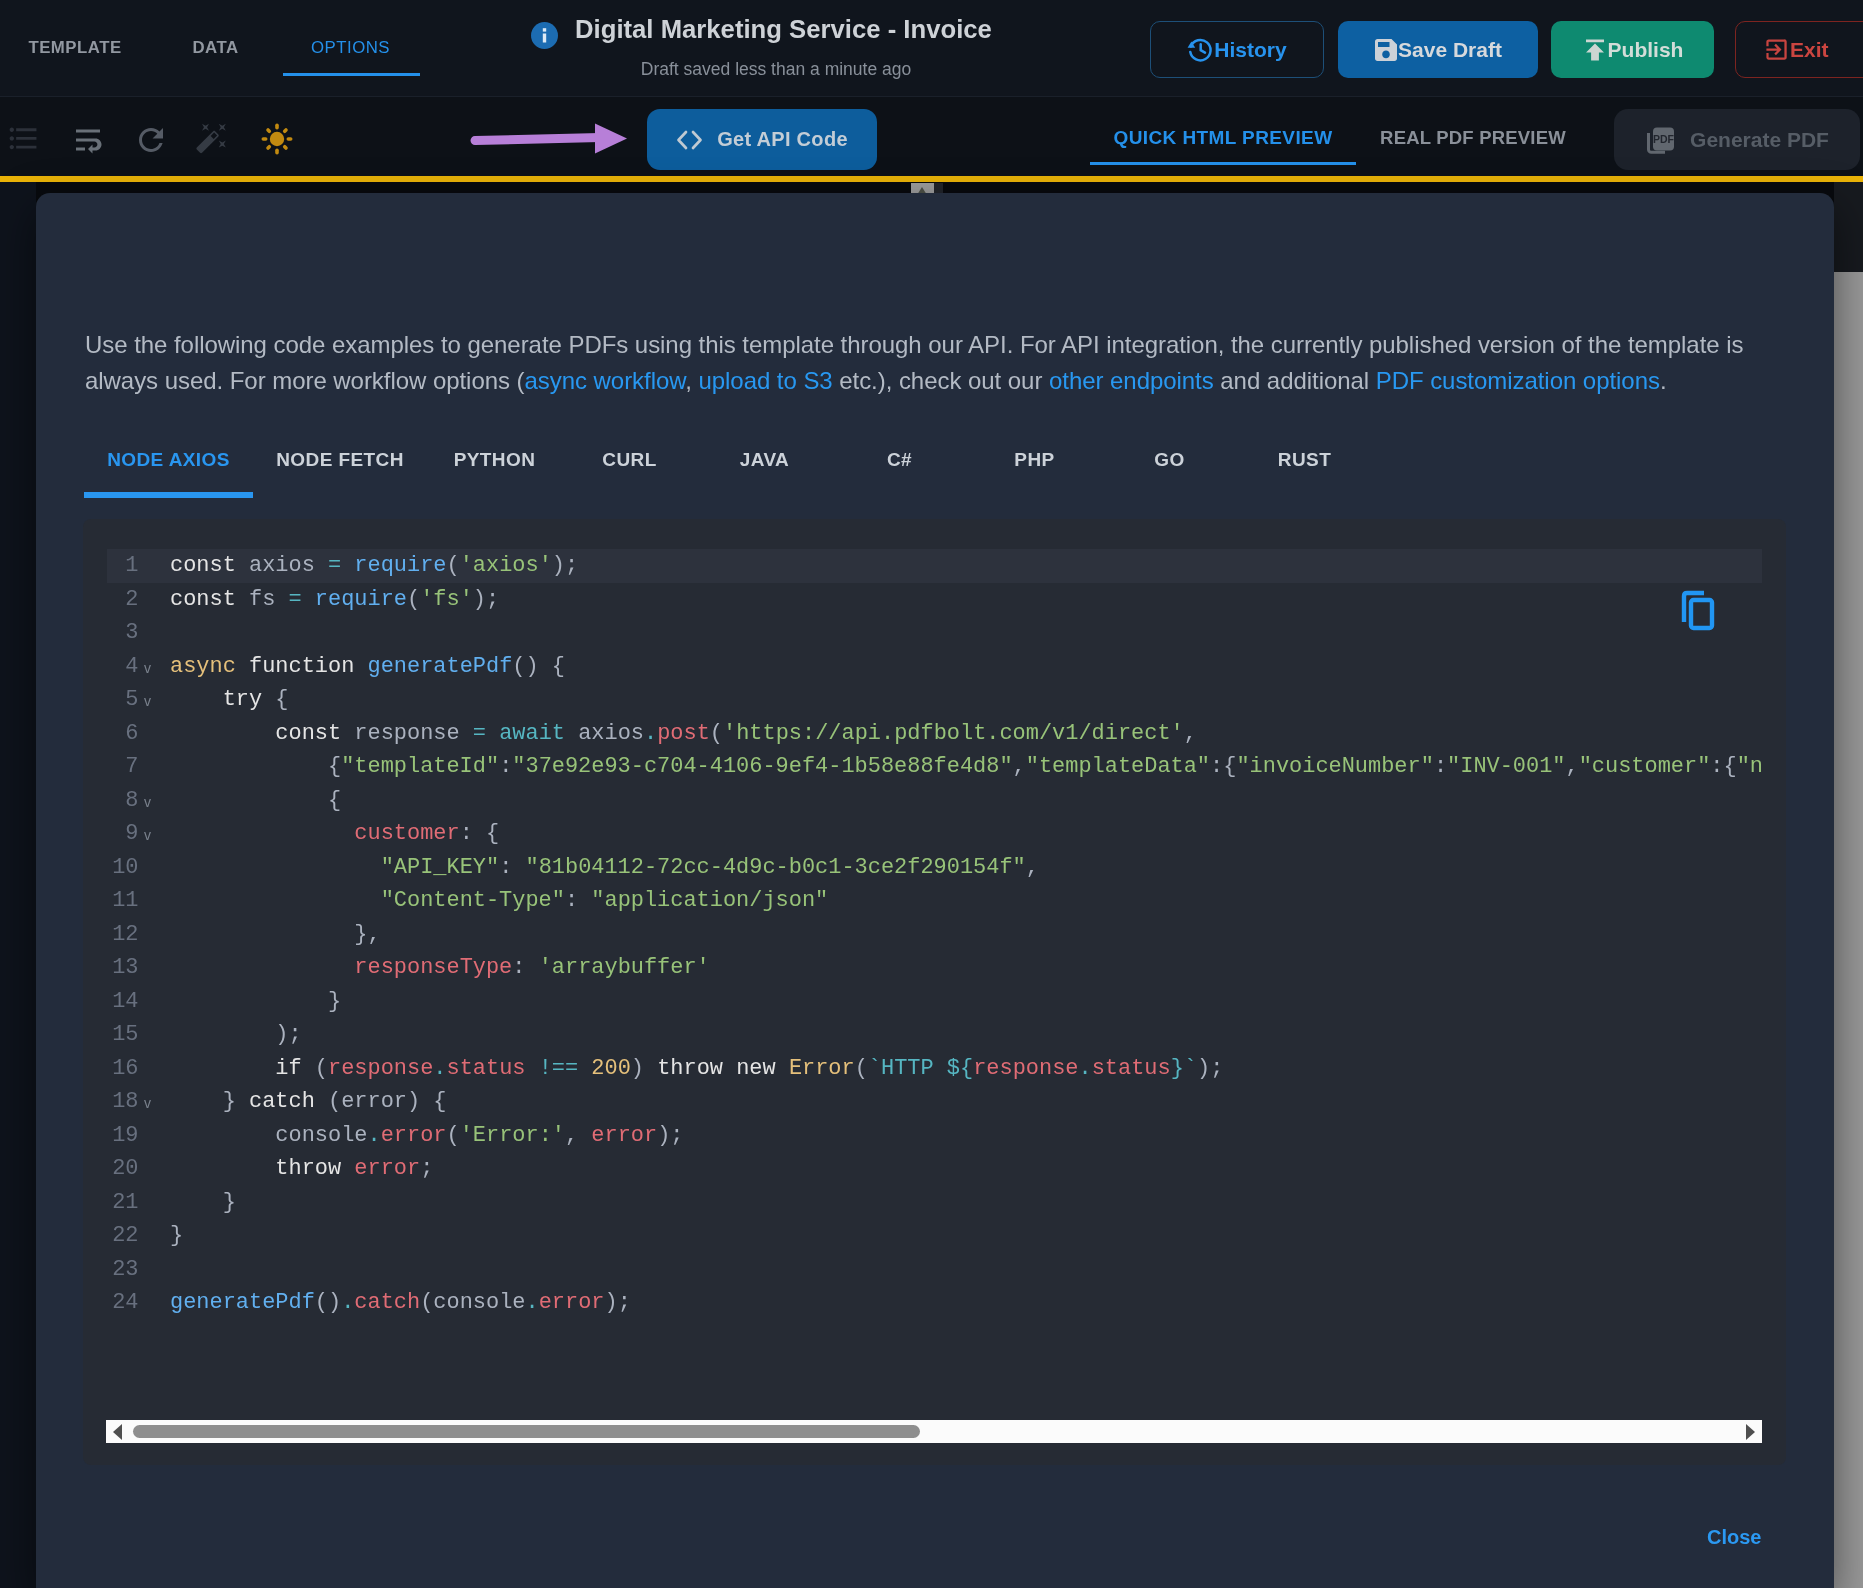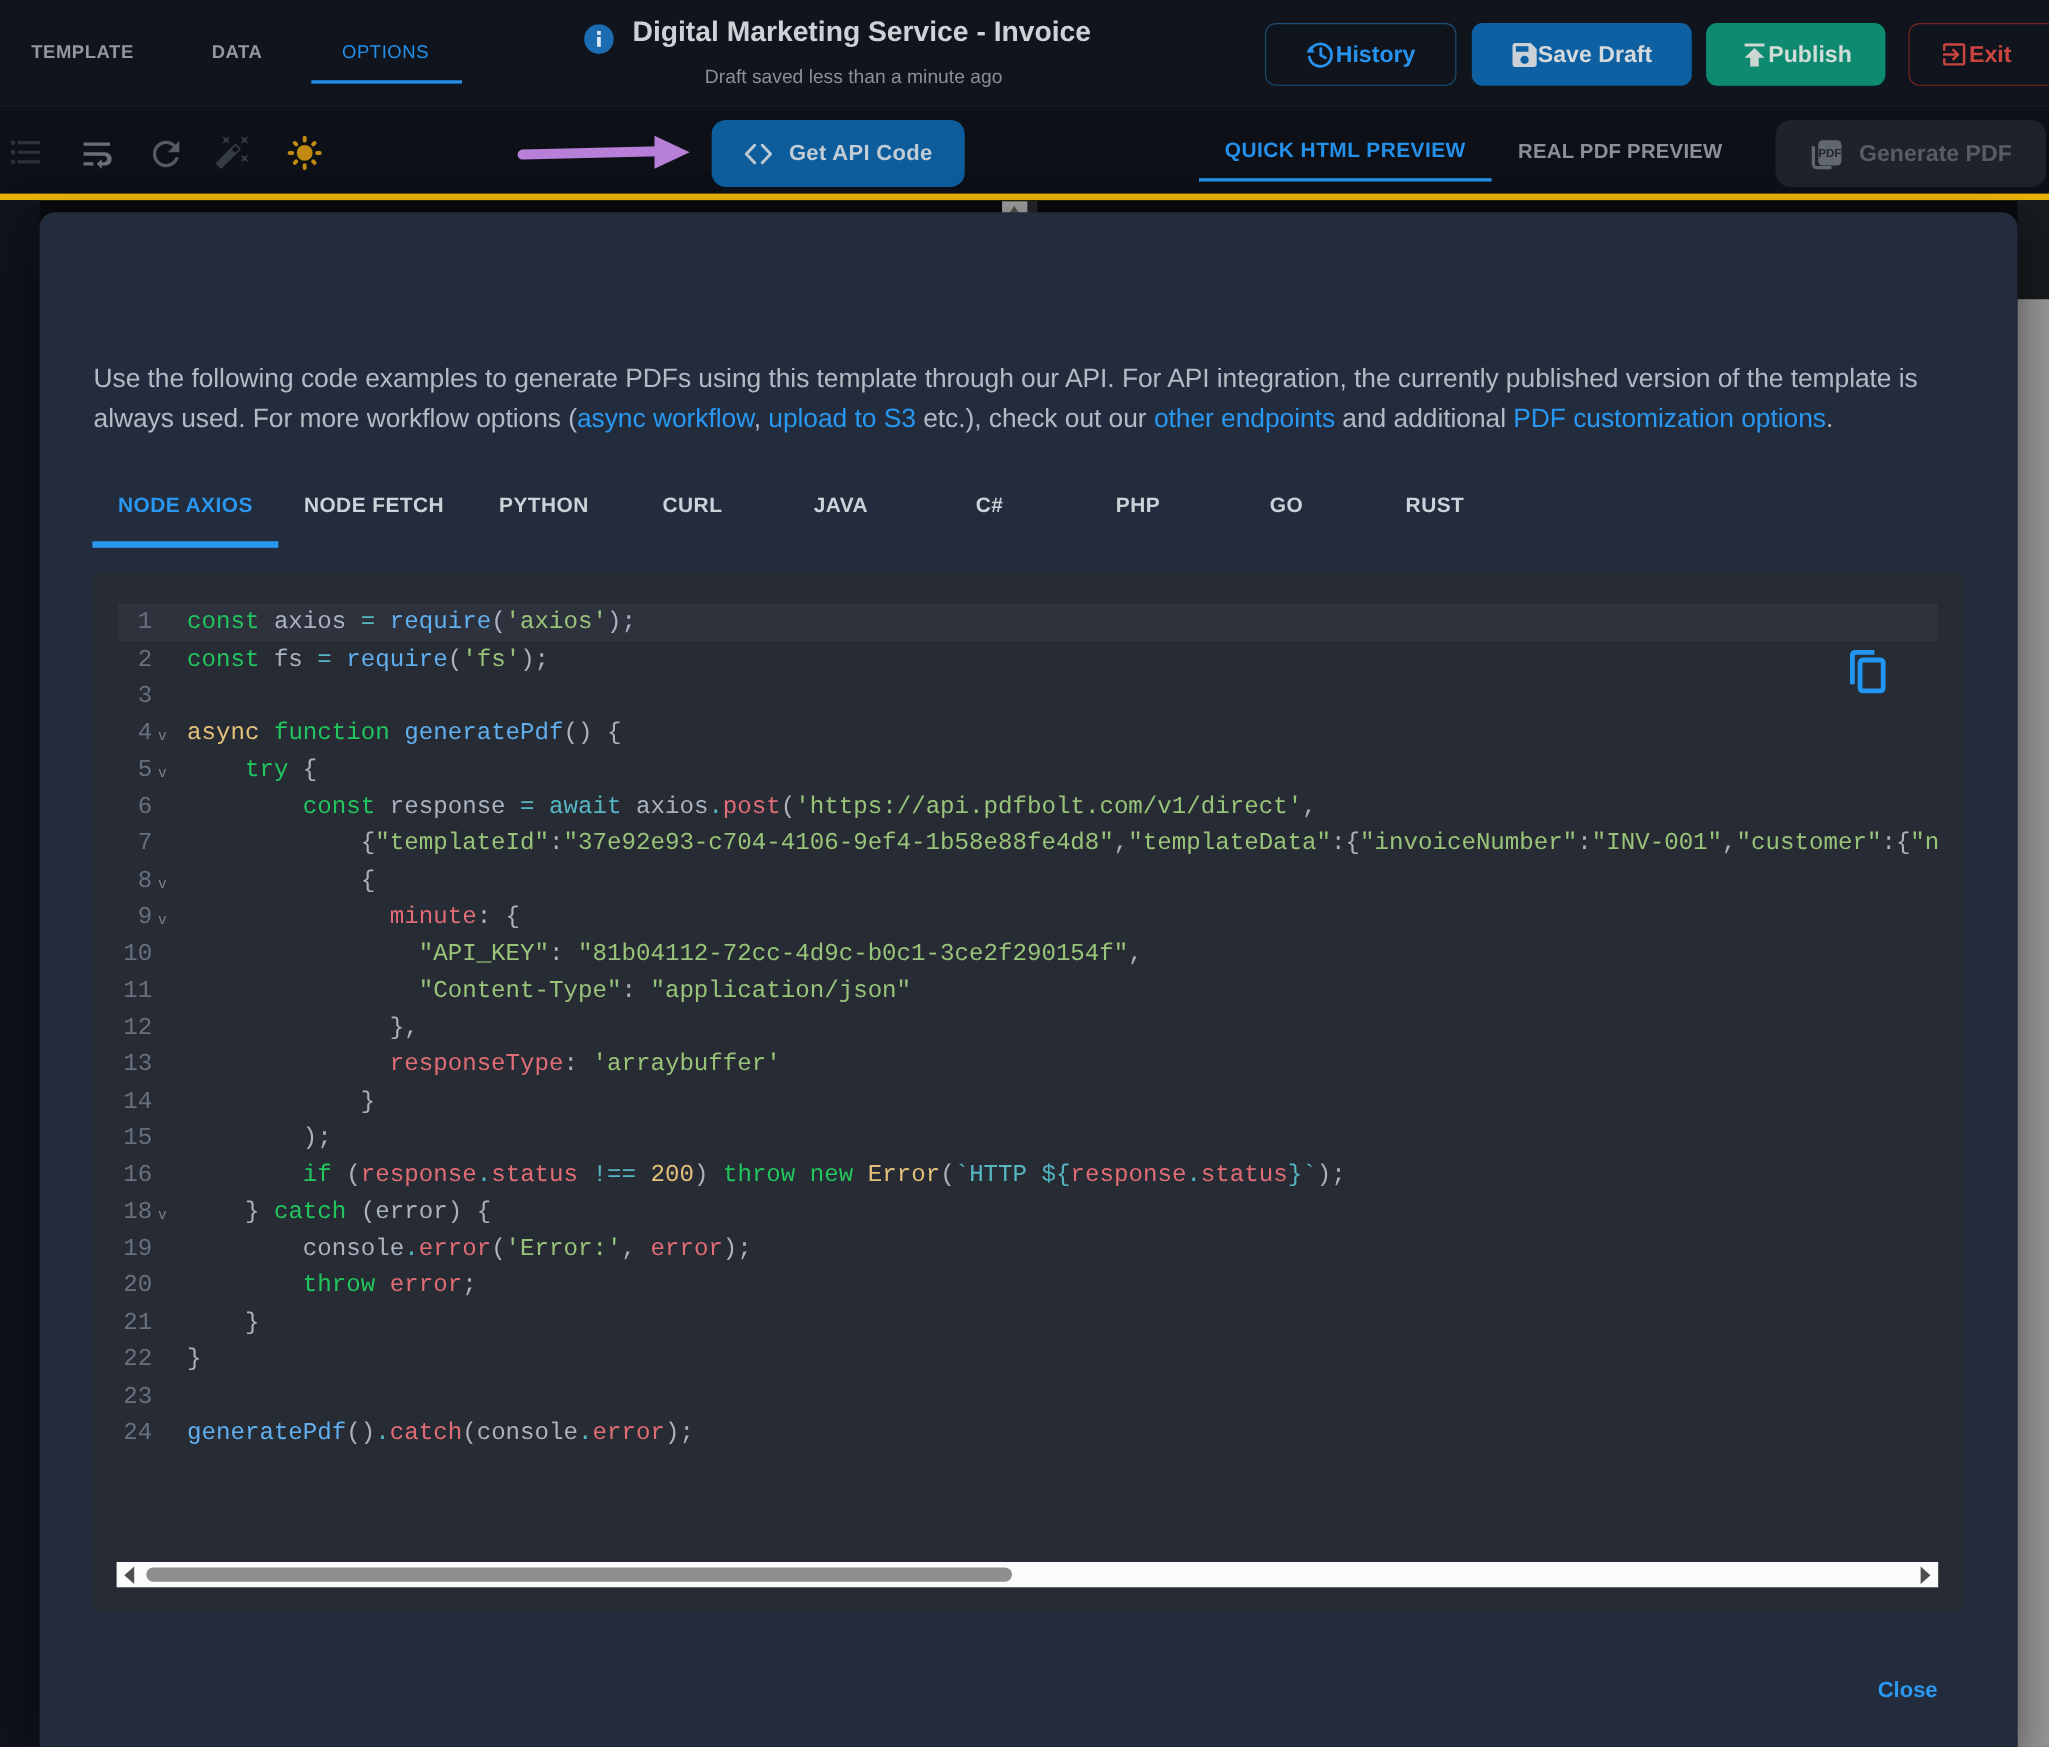--- a/index.html
+++ b/index.html
@@ -36,21 +36,21 @@
 .mtab.act{color:#2996f0}
 .mtab.act:after{content:"";position:absolute;left:0;right:0;top:68px;height:6px;background:#2996f0}
 
 #codebox{position:absolute;left:47px;top:326px;width:1703px;height:946px;background:#262b34;border-radius:8px}
 #codelines{position:absolute;left:24px;top:30px;width:1655px;height:810px;overflow:hidden;font-family:"Liberation Mono",monospace;font-size:21.95px;line-height:33.52px;color:#abb2bf}
 .cl{height:33.52px;position:relative;white-space:pre}
 .cl.hl{background:#2d323d}
 .ln{display:inline-block;width:31.5px;text-align:right;color:#68707f}
 .ct{margin-left:31.5px}
 .fold{position:absolute;left:37px;top:11px;font-size:14px;line-height:14px;color:#7a828d;font-family:"Liberation Sans",sans-serif}
-.k{color:#22c55e}.o{color:#56b6c2}.s{color:#98c379}.fn{color:#61afef}.n{color:#e5c07b}.pr{color:#e06c75}
+.k{color:#e5e5e5}.o{color:#56b6c2}.s{color:#98c379}.fn{color:#61afef}.n{color:#e5c07b}.pr{color:#e06c75}
 
 #hsb{position:absolute;left:23px;top:901px;width:1656px;height:23px;background:#fbfbfb}
 #hsb .th{position:absolute;left:27px;top:5px;width:787px;height:13px;background:#8e8e8e;border-radius:7px}
 #hsb .al{position:absolute;left:7px;top:4px;width:0;height:0;border-top:8px solid transparent;border-bottom:8px solid transparent;border-right:9px solid #4f4f4f}
 #hsb .ar{position:absolute;right:7px;top:4px;width:0;height:0;border-top:8px solid transparent;border-bottom:8px solid transparent;border-left:9px solid #4f4f4f}
 #copyic{position:absolute;left:1643px;top:396px}
 #mclose{position:absolute;left:1671px;top:1333px;font-size:20px;font-weight:700;color:#2b99f2}
 </style></head>
 <body>
 <div id="nav">
@@ -169,21 +169,21 @@
   <div id="codebox">
     <div id="codelines">
 <div class="cl hl"><span class="ln">1</span><span class="ct"><span class="k">const</span> axios <span class="o">=</span> <span class="fn">require</span>(<span class="s">'axios'</span>);</span></div>
         <div class="cl"><span class="ln">2</span><span class="ct"><span class="k">const</span> fs <span class="o">=</span> <span class="fn">require</span>(<span class="s">'fs'</span>);</span></div>
         <div class="cl"><span class="ln">3</span><span class="ct"></span></div>
         <div class="cl"><span class="ln">4</span><span class="fold">v</span><span class="ct"><span class="n">async</span> <span class="k">function</span> <span class="fn">generatePdf</span>() {</span></div>
         <div class="cl"><span class="ln">5</span><span class="fold">v</span><span class="ct">    <span class="k">try</span> {</span></div>
         <div class="cl"><span class="ln">6</span><span class="ct">        <span class="k">const</span> response <span class="o">=</span> <span class="o">await</span> axios<span class="o">.</span><span class="pr">post</span>(<span class="s">'https://api.pdfbolt.com/v1/direct'</span>,</span></div>
         <div class="cl"><span class="ln">7</span><span class="ct">            {<span class="s">"templateId"</span>:<span class="s">"37e92e93-c704-4106-9ef4-1b58e88fe4d8"</span>,<span class="s">"templateData"</span>:{<span class="s">"invoiceNumber"</span>:<span class="s">"INV-001"</span>,<span class="s">"customer"</span>:{<span class="s">"na</span></span></div>
         <div class="cl"><span class="ln">8</span><span class="fold">v</span><span class="ct">            {</span></div>
-        <div class="cl"><span class="ln">9</span><span class="fold">v</span><span class="ct">              <span class="pr">minute</span>: {</span></div>
+        <div class="cl"><span class="ln">9</span><span class="fold">v</span><span class="ct">              <span class="pr">customer</span>: {</span></div>
         <div class="cl"><span class="ln">10</span><span class="ct">                <span class="s">"API_KEY"</span>: <span class="s">"81b04112-72cc-4d9c-b0c1-3ce2f290154f"</span>,</span></div>
         <div class="cl"><span class="ln">11</span><span class="ct">                <span class="s">"Content-Type"</span>: <span class="s">"application/json"</span></span></div>
         <div class="cl"><span class="ln">12</span><span class="ct">              },</span></div>
         <div class="cl"><span class="ln">13</span><span class="ct">              <span class="pr">responseType</span>: <span class="s">'arraybuffer'</span></span></div>
         <div class="cl"><span class="ln">14</span><span class="ct">            }</span></div>
         <div class="cl"><span class="ln">15</span><span class="ct">        );</span></div>
         <div class="cl"><span class="ln">16</span><span class="ct">        <span class="k">if</span> (<span class="pr">response</span><span class="o">.</span><span class="pr">status</span> <span class="o">!==</span> <span class="n">200</span>) <span class="k">throw</span> <span class="k">new</span> <span class="n">Error</span>(<span class="o">`HTTP ${</span><span class="pr">response</span><span class="o">.</span><span class="pr">status</span><span class="o">}`</span>);</span></div>
         <div class="cl"><span class="ln">18</span><span class="fold">v</span><span class="ct">    } <span class="k">catch</span> (error) {</span></div>
         <div class="cl"><span class="ln">19</span><span class="ct">        console<span class="o">.</span><span class="pr">error</span>(<span class="s">'Error:'</span>, <span class="pr">error</span>);</span></div>
         <div class="cl"><span class="ln">20</span><span class="ct">        <span class="k">throw</span> <span class="pr">error</span>;</span></div>

